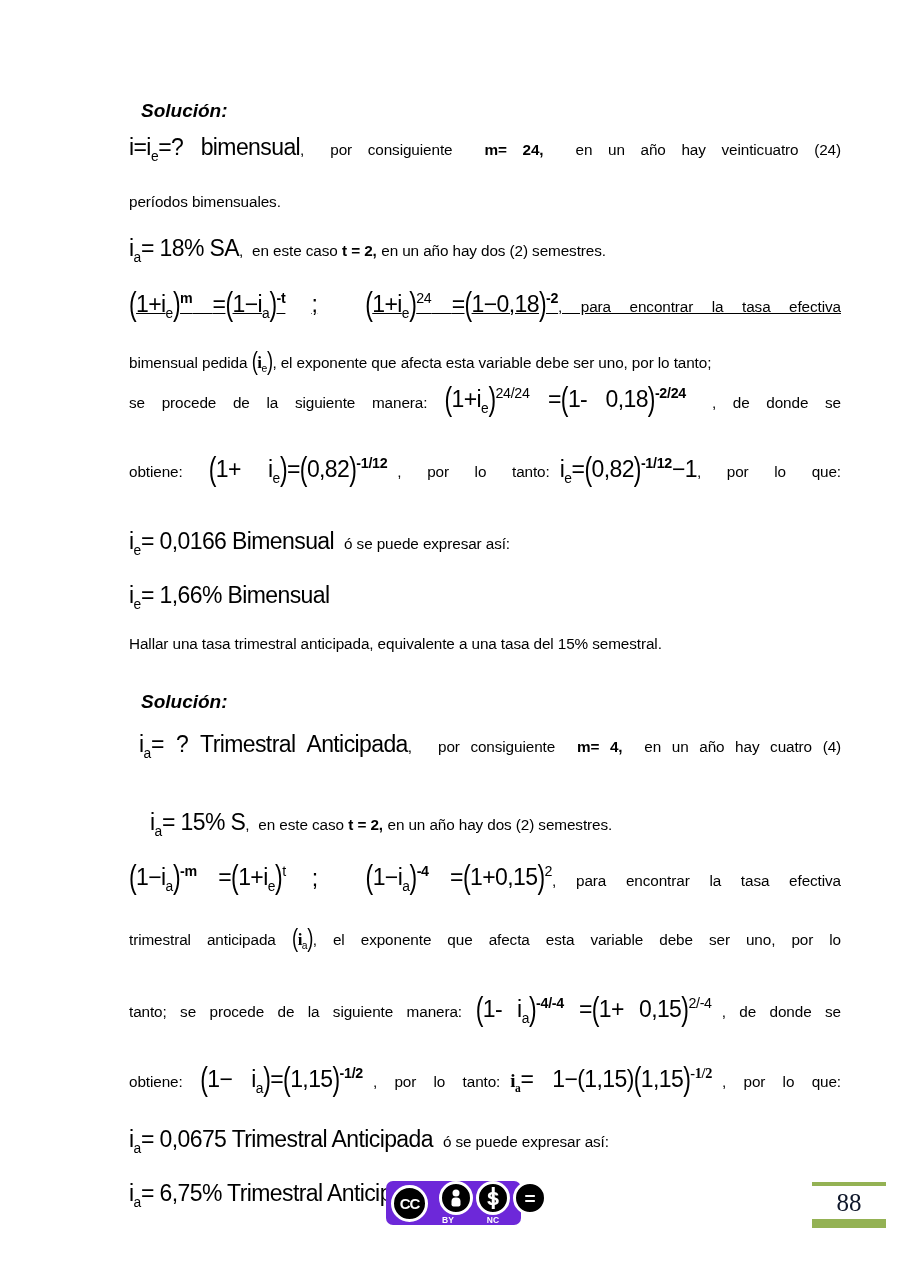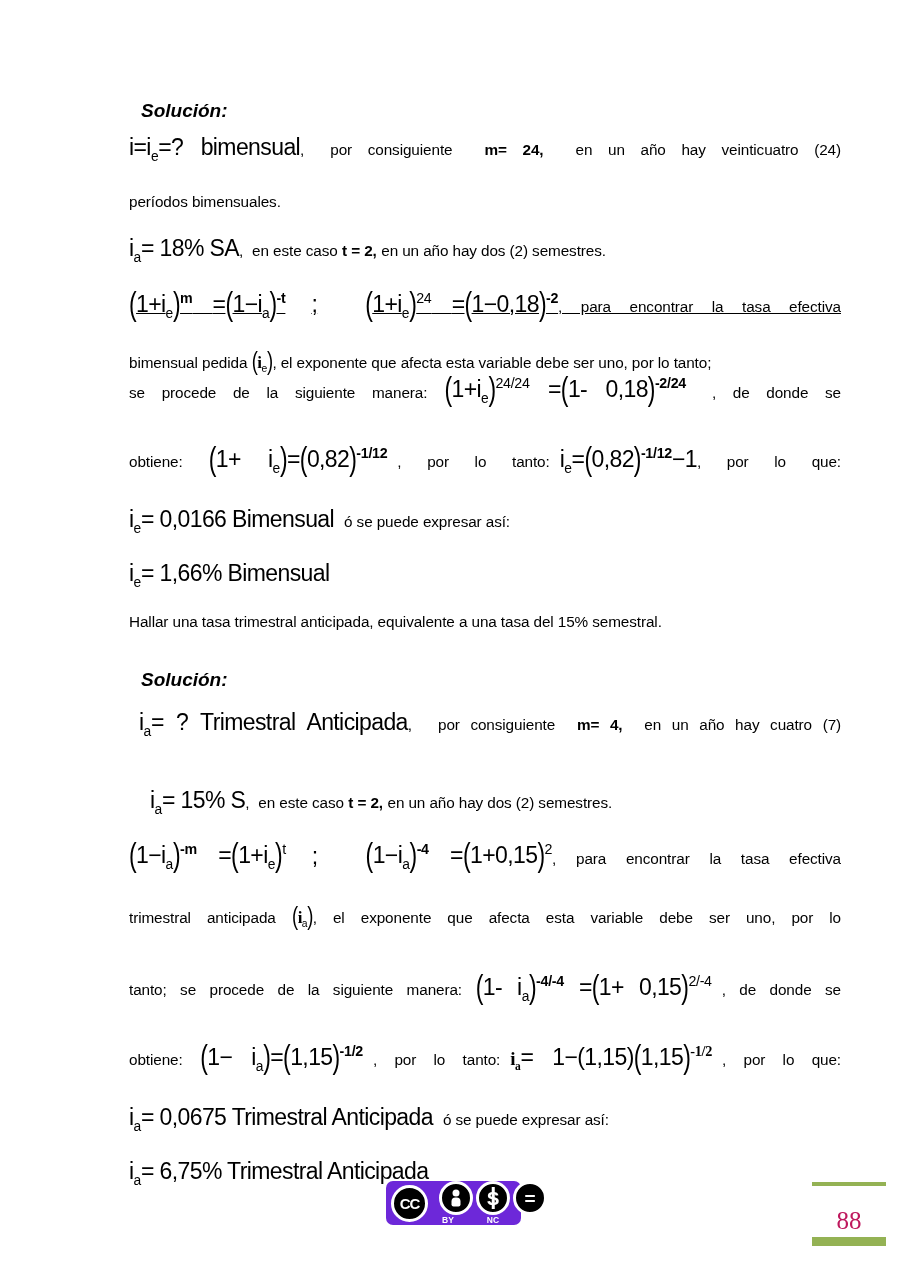--- a/index.html
+++ b/index.html
@@ -219,23 +219,23 @@
     text-align: center;
   }
   .pagenum .bar-top {
     height: 4px;
     background: #94b254;
     width: 74px;
   }
   .pagenum .num {
     font-family: "Liberation Serif", serif;
     font-size: 25px;
-    color: #be185d;
+    color: #0f172a;
     line-height: 1.25;
-    padding: 19px 0 1px 0;
+    padding: 1px 0 1px 0;
   }
   .pagenum .bar-bot {
     height: 9px;
     background: #94b254;
     width: 74px;
   }
 </style>
 </head>
 <body>
 
@@ -256,45 +256,45 @@
 
     <div class="mixline just" style="margin-top:26px;text-decoration:underline;">
       <span class="math"><span class="paren">(</span><span>1+i</span><sub class="v">e</sub><span class="paren">)</span><sup class="v">m</sup>&nbsp;<span>=</span><span class="paren">(</span><span>1−i</span><sub class="v">a</sub><span class="paren">)</span><sup class="v">-t</sup></span><span class="spacer-md"></span><span class="math">;</span><span class="spacer-lg"></span><span class="math"><span class="paren">(</span><span>1+i</span><sub class="v">e</sub><span class="paren">)</span><sup class="vn">24</sup>&nbsp;<span>=</span><span class="paren">(</span><span>1−0,18</span><span class="paren">)</span><sup class="v">-2</sup></span><span class="txt">, para encontrar la tasa efectiva</span>
       <span class="line-fill"></span>
     </div>
 
     <div class="mixline" style="">
       <span class="txt">bimensual pedida</span>&nbsp;<span class="math"><span class="paren" style="font-size:0.8em;">(</span><span class="ivar">i</span><sub class="v" style="font-size:0.45em;">e</sub><span class="paren" style="font-size:0.8em;">)</span></span><span class="txt">, el exponente que afecta esta variable debe ser uno, por lo tanto;</span>
     </div>
 
-    <div class="mixline just" style="margin-top:0;">
+    <div class="mixline just" style="margin-top:10px;">
       <span class="txt">se procede de la siguiente manera:</span>&nbsp;<span class="math"><span class="paren">(</span><span>1+i</span><sub class="v">e</sub><span class="paren">)</span><sup class="vn">24/24</sup>&nbsp;<span>=</span><span class="paren">(</span><span>1- 0,18</span><span class="paren">)</span><sup class="v">-2/24</sup></span><span class="spacer-md"></span><span class="txt">, de donde se</span>
       <span class="line-fill"></span>
     </div>
 
     <div class="mixline just" style="margin-top:12px;">
       <span class="txt">obtiene:</span>&nbsp;<span class="math"><span class="paren">(</span><span>1+ i</span><sub class="v">e</sub><span class="paren">)</span><span>=</span><span class="paren">(</span><span>0,82</span><span class="paren">)</span><sup class="v">-1/12</sup></span><span class="spacer-sm"></span><span class="txt">, por lo tanto:</span><span class="spacer-sm"></span><span class="math"><span>i</span><sub class="v">e</sub><span>=</span><span class="paren">(</span><span>0,82</span><span class="paren">)</span><sup class="v">-1/12</sup><span>−1</span></span><span class="txt">, por lo que:</span>
       <span class="line-fill"></span>
     </div>
 
-    <div class="mixline" style="margin-top:4px;">
+    <div class="mixline" style="margin-top:16px;">
       <span class="math"><span>i</span><sub class="v">e</sub><span>= 0,0166 Bimensual</span></span><span class="spacer-sm"></span><span class="txt">ó se puede expresar así:</span>
     </div>
 
     <div class="centered" style="margin-top:26px;">
       <span class="math"><span>i</span><sub class="v">e</sub><span>= 1,66% Bimensual</span></span>
     </div>
 
 
     <div class="p" style="margin-top:20px;text-align:left;">Hallar una tasa trimestral anticipada,  equivalente a una tasa del 15% semestral.</div>
 
     <div class="solucion" style="margin-top:34px;">Solución:</div>
 
     <div class="mixline just" style="margin-top:20px;">
-      <span class="spacer-sm"></span><span class="math"><span>i</span><sub class="v">a</sub><span>= ? Trimestral Anticipada</span></span><span class="txt">,</span><span class="spacer-md"></span><span class="txt">por consiguiente</span>&nbsp;&nbsp;<span class="txt bold">m= 4,</span>&nbsp;&nbsp;<span class="txt">en un año hay cuatro (7)</span>
+      <span class="spacer-sm"></span><span class="math"><span>i</span><sub class="v">a</sub><span>= ? Trimestral Anticipada</span></span><span class="txt">,</span><span class="spacer-md"></span><span class="txt">por consiguiente</span>&nbsp;&nbsp;<span class="txt bold">m= 4,</span>&nbsp;&nbsp;<span class="txt">en un año hay cuatro (4)</span>
       <span class="line-fill"></span>
     </div>
 
     <div class="mixline" style="margin-top:22px;margin-left:21px;">
       <span class="math"><span>i</span><sub class="v">a</sub><span>= 15% S</span></span><span class="txt">,</span>&nbsp;&nbsp;<span class="txt">en este caso</span>&nbsp;<span class="txt bold">t = 2,</span>&nbsp;<span class="txt">en un año hay dos (2) semestres.</span>
     </div>
 
     <div class="mixline just" style="margin-top:26px;">
       <span class="math"><span class="paren">(</span><span>1−i</span><sub class="v">a</sub><span class="paren">)</span><sup class="v">-m</sup>&nbsp;<span>=</span><span class="paren">(</span><span>1+i</span><sub class="v">e</sub><span class="paren">)</span><sup class="vn">t</sup></span><span class="spacer-md"></span><span class="math">;</span><span class="spacer-lg"></span><span class="math"><span class="paren">(</span><span>1−i</span><sub class="v">a</sub><span class="paren">)</span><sup class="v">-4</sup>&nbsp;<span>=</span><span class="paren">(</span><span>1+0,15</span><span class="paren">)</span><sup class="vn">2</sup></span><span class="txt">, para encontrar la tasa efectiva</span>
       <span class="line-fill"></span>

